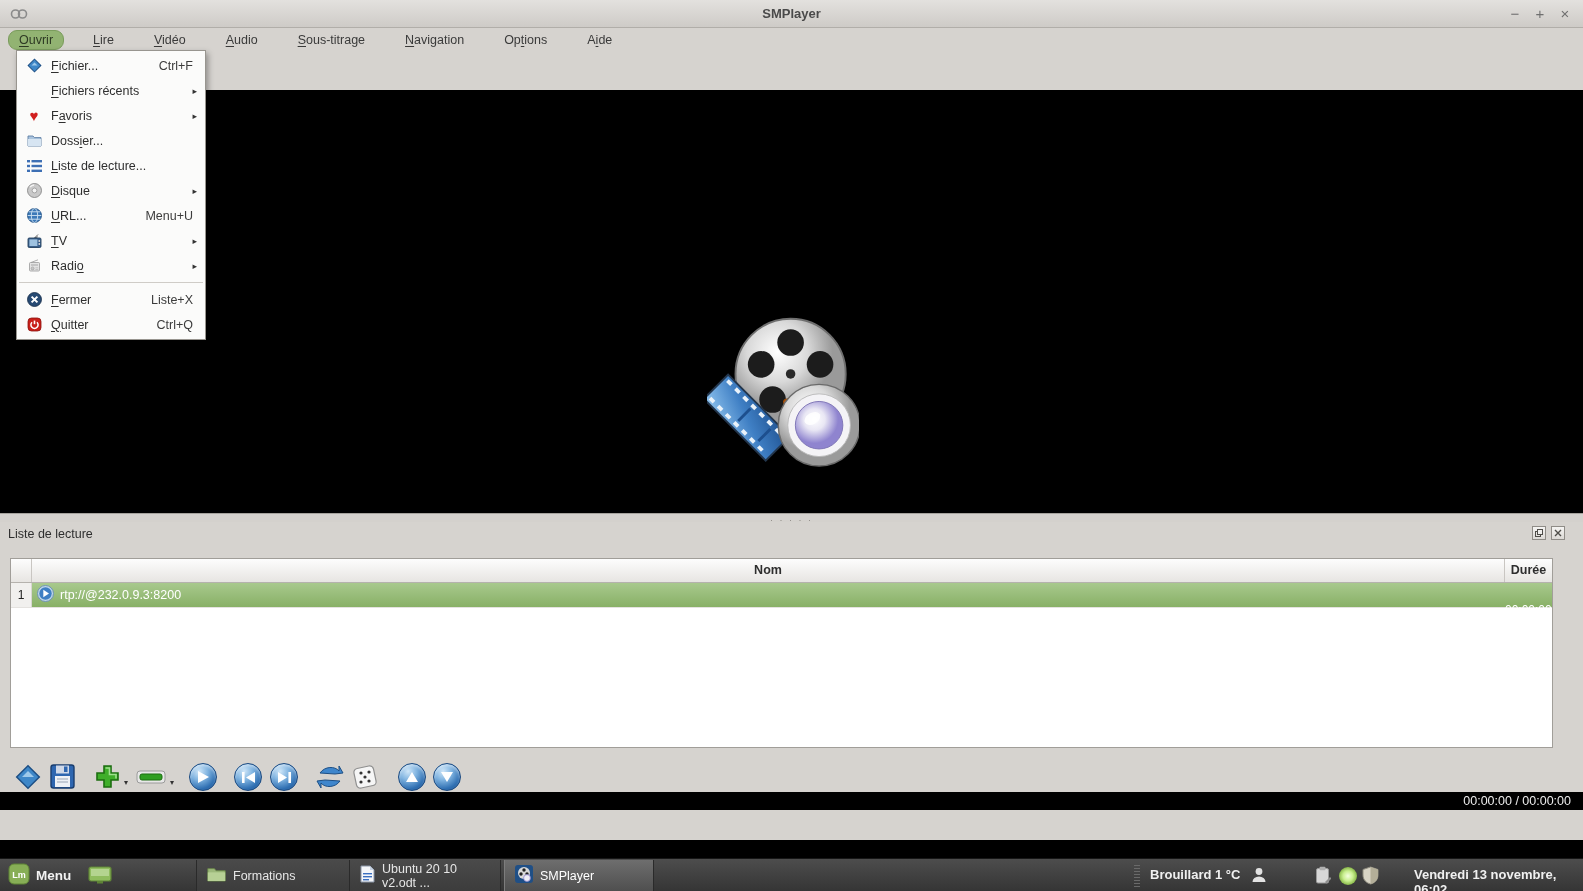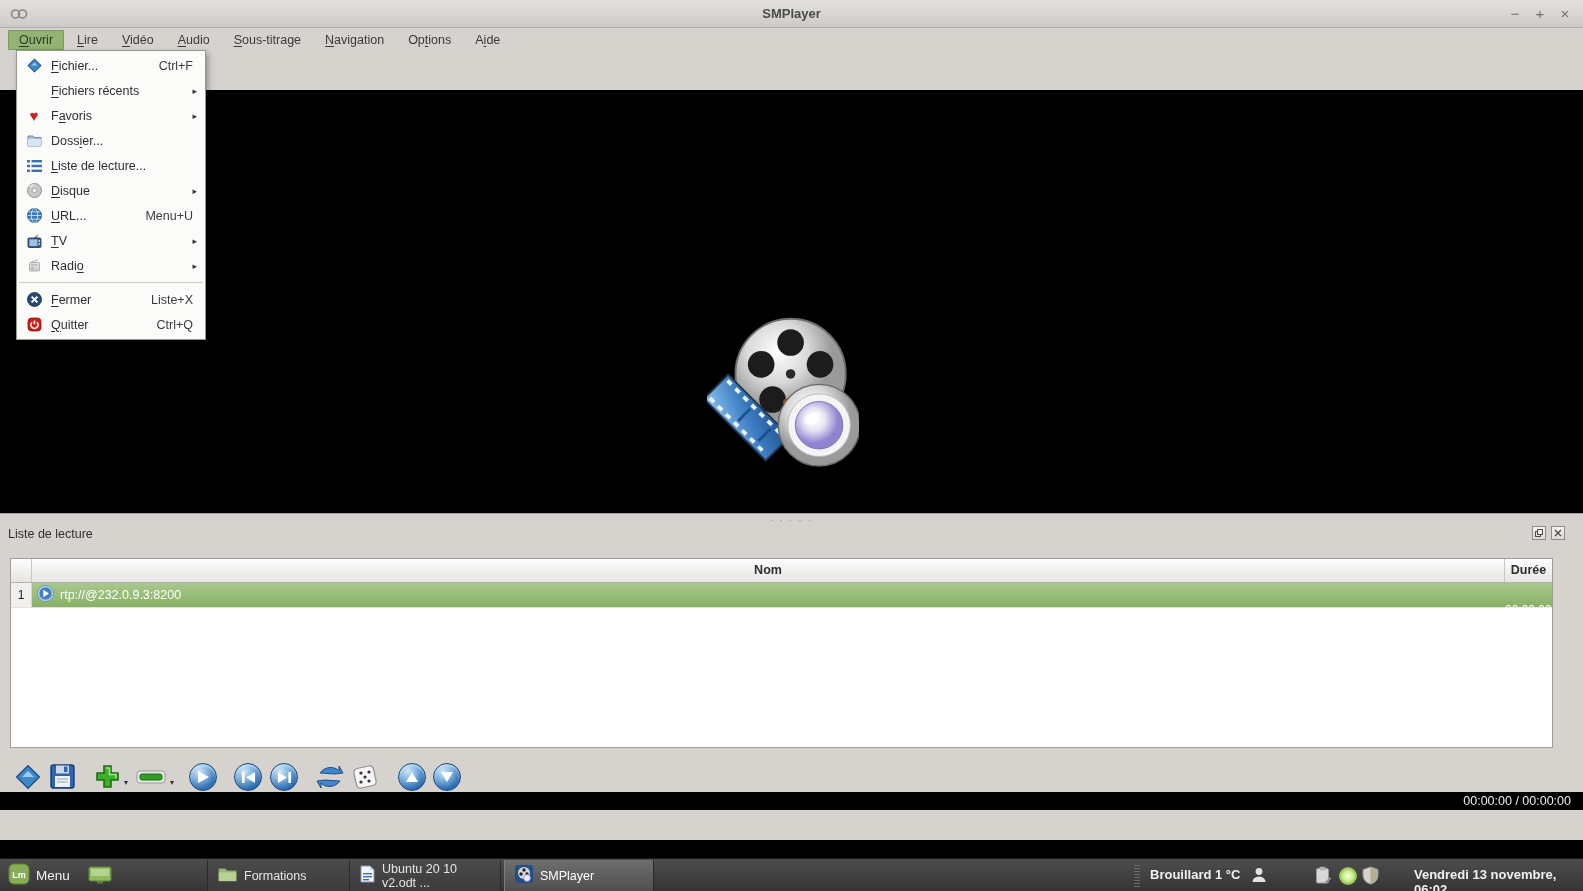--- a/index.html
+++ b/index.html
@@ -11,21 +11,21 @@
   .titlebar { position:absolute; left:0; top:0; width:1583px; height:28px;
     background:linear-gradient(#e3e1de,#cecbc7); border-bottom:1px solid #b1aea9; }
   .win-title { position:absolute; left:0; right:0; top:6px; text-align:center;
     font-weight:bold; font-size:13px; color:#4a4a4a; }
   .win-icon { position:absolute; left:10px; top:8px; }
   .winbtn { position:absolute; top:4px; width:22px; height:20px; text-align:center;
     font-size:15px; color:#6f6f6f; line-height:20px; cursor:default; }
 
   .menubar { position:absolute; left:0; top:28px; width:1583px; height:24px;
     background:#d6d3cf; padding-left:8px; display:flex; align-items:center; }
-  .menu-item { padding:3px 11px; margin-right:2px; border-radius:0; color:#3a3a3a; }
+  .menu-item { padding:3px 11px; margin-right:18px; border-radius:9px; color:#3a3a3a; }
   .menu-item.active { background:#92b372; border:1px solid #7a9c5c; color:#2e3a24; padding:2px 10px; }
 
   .toolbar { position:absolute; left:0; top:52px; width:1583px; height:38px; background:#d6d3cf; }
   .tb-abs { position:absolute; }
 
   .gbtn { border-radius:50%; display:flex; align-items:center; justify-content:center;
     background:radial-gradient(circle at 35% 28%, #cfe6f8 0%, #7fb3e0 35%, #2f6fb2 70%, #1c4f8c 100%);
     border:1px solid #1a4a82; box-shadow:inset 0 2px 3px rgba(255,255,255,.55); }
 
   .pressed-btn { width:30px; height:30px; border:1px solid #96938e; border-radius:3px;
@@ -87,21 +87,21 @@
   .controlbar { position:absolute; left:0; top:793px; width:1583px; height:47px; background:#d6d3cf; }
 
   .status-strip { position:absolute; left:0; top:792px; width:1583px; height:18px; background:#000; }
   .time-display { position:absolute; right:12px; top:2px; color:#ececec; font-size:12.5px; }
 
   
   .taskbar { position:absolute; left:0; top:858px; width:1583px; height:33px;
     background:linear-gradient(#4d4d4d,#353535); border-top:1px solid #171717; }
   .tb-menu { position:absolute; left:4px; top:3px; height:26px; display:flex; align-items:center; gap:6px;
     padding:0 8px 0 4px; border-radius:3px; }
-  .tb-menu-label { color:#f2f2f2; font-weight:normal; font-size:13.5px; }
+  .tb-menu-label { color:#f2f2f2; font-weight:bold; font-size:13.5px; }
   .launcher { position:absolute; top:7px; }
   .task-btn { position:absolute; top:1px; height:31px; display:flex; align-items:center; gap:7px;
     padding:0 10px; background:linear-gradient(#4a4a4a,#3c3c3c);
     border-left:1px solid #2a2a2a; border-right:1px solid #2a2a2a; color:#e6e6e6; }
   .task-btn.active { background:linear-gradient(#6e6e6e,#4f4f4f); border-left:1px solid #7d7d7d;
     border-right:1px solid #2a2a2a; color:#fff; }
   .tray-label { position:absolute; top:8px; color:#f0f0f0; font-weight:bold; font-size:13px; }
   .tray-icon { position:absolute; top:7px; }
   .tray-grip { position:absolute; left:1134px; top:864px; width:6px; height:22px;
     background:repeating-linear-gradient(#6a6a6a 0 1px, transparent 1px 3px); }
@@ -517,21 +517,21 @@
       <span class="tb-menu-label">Menu</span>
     </div>
     <div class="launcher" style="left:88px">
       <svg width="24" height="19" viewBox="0 0 24 19">
           <rect x="1" y="1" width="22" height="14" rx="2" fill="#8fbc5e" stroke="#5f8436" stroke-width="1.2"></rect>
           <rect x="3" y="3" width="18" height="7" fill="#b4d490"></rect>
           <rect x="9" y="15" width="6" height="2.5" fill="#5f8436"></rect>
         </svg>
     </div>
 
-    <div class="task-btn" style="left:207px;width:160px">
+    <div class="task-btn" style="left:196px;width:160px">
       <span>
         <svg width="19" height="16" viewBox="0 0 23 19">
             <path d="M1 3 h8 l2 2.5 H22 V18 H1 Z" fill="#9cb87a" stroke="#6b8a49" stroke-width="1"></path>
             <path d="M1 7.5 h21 V18 H1 Z" fill="#b7d095"></path>
           </svg>
       </span>
       <span>Formations</span>
     </div>
     <div class="task-btn" style="left:349px;width:152px">
       <span>

